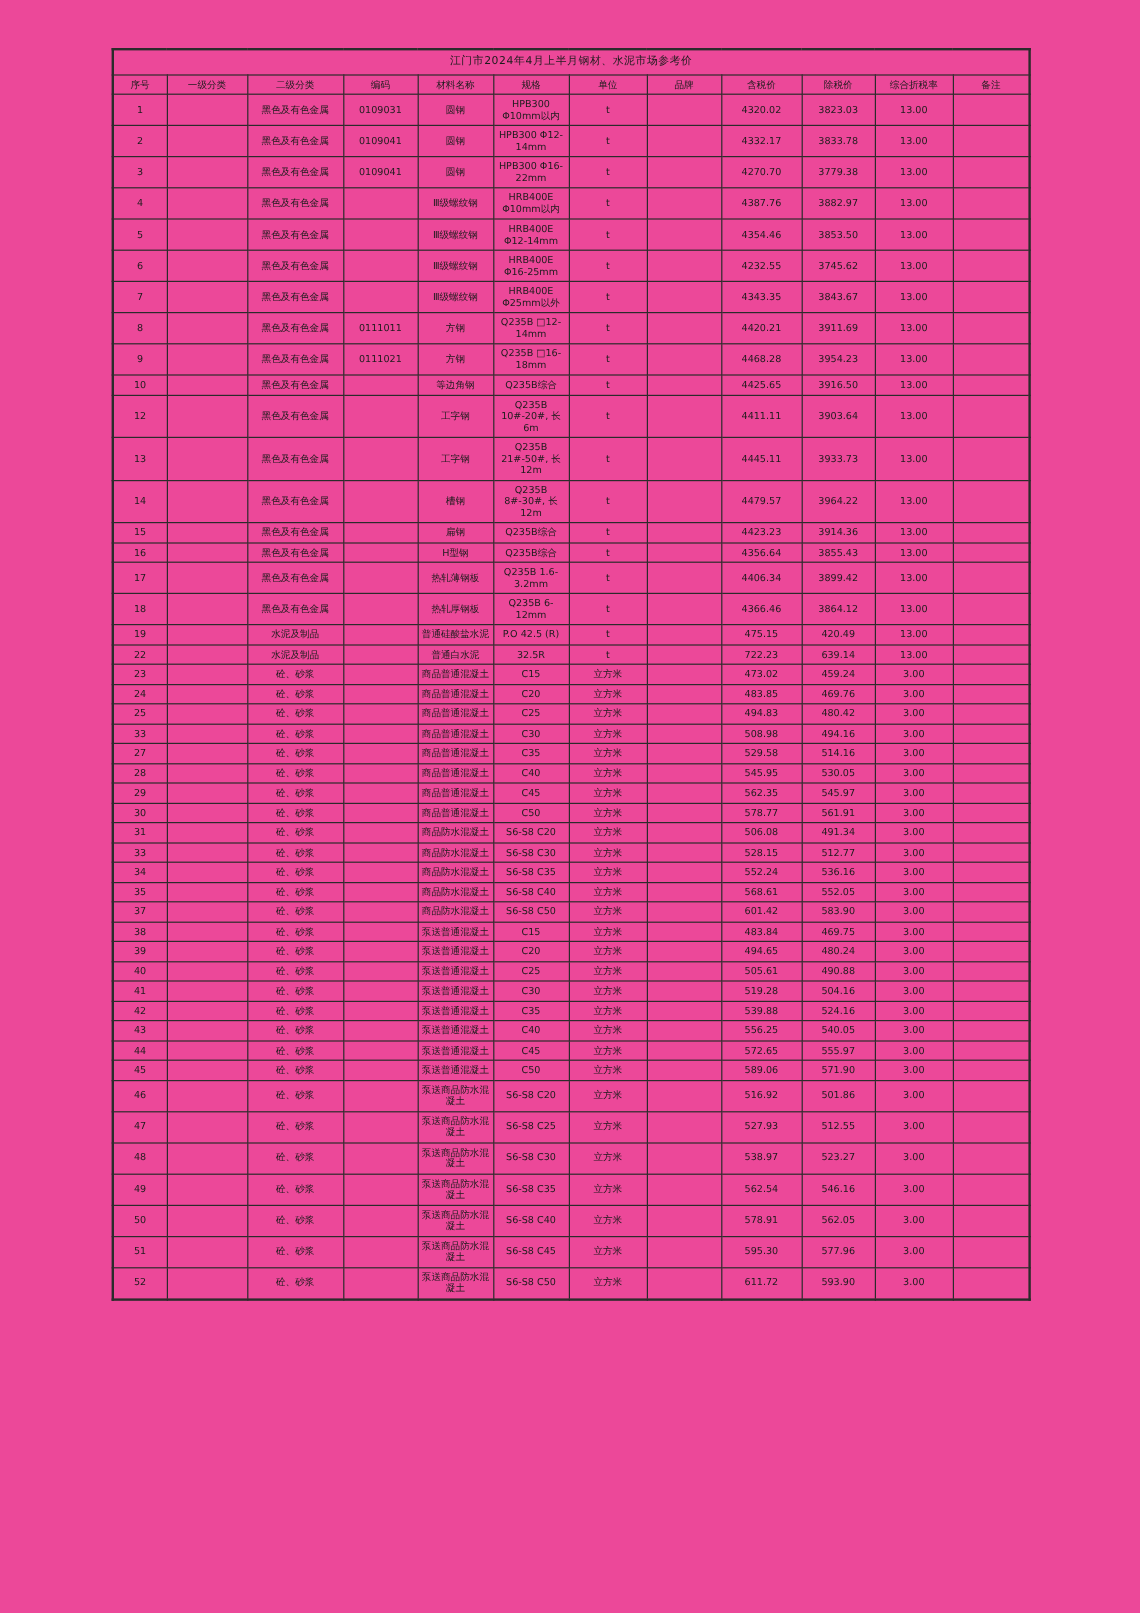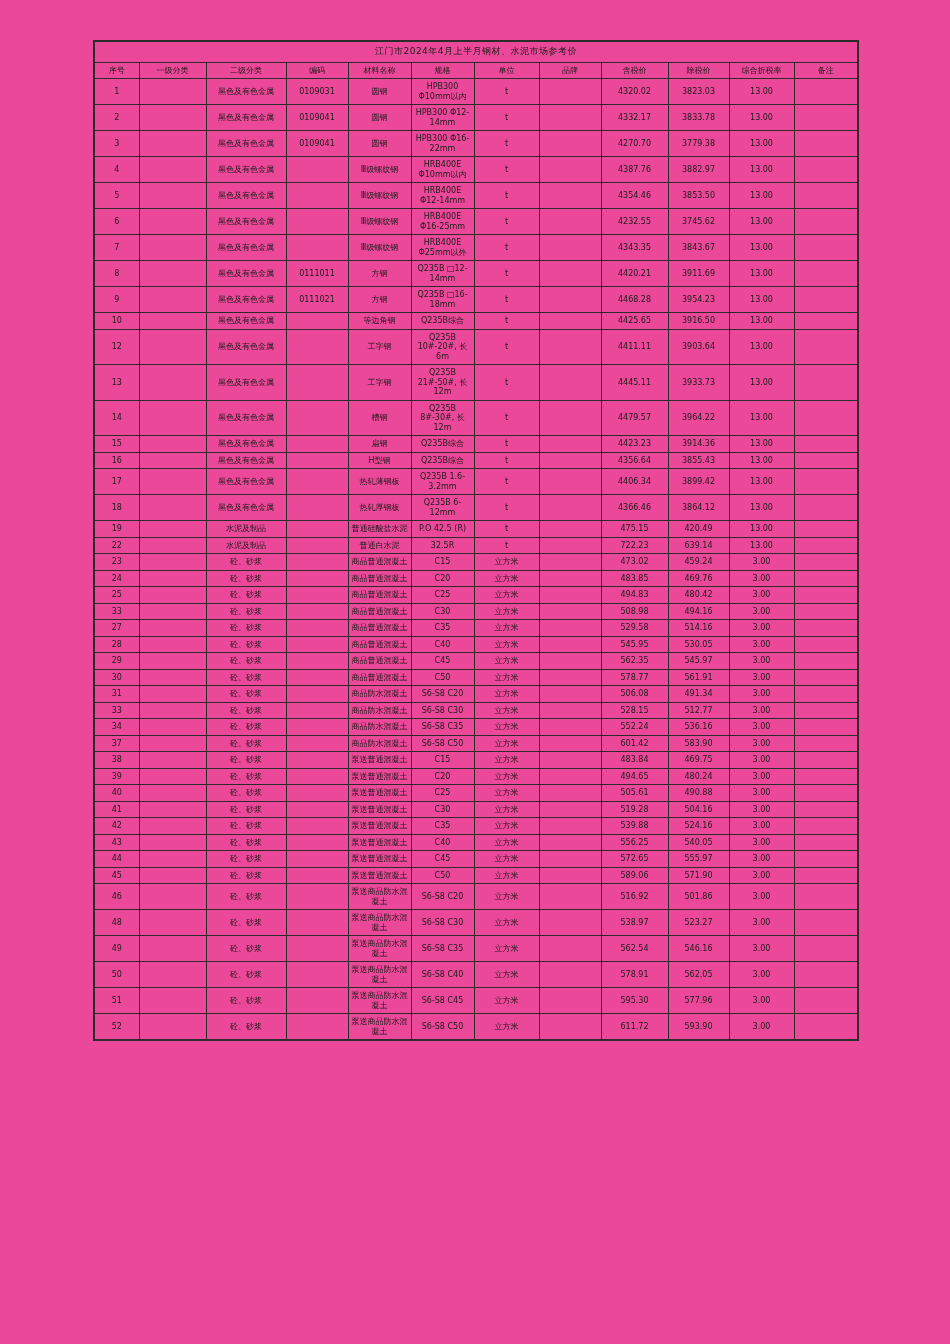--- a/index.html
+++ b/index.html
@@ -492,20 +492,34 @@
           <td>商品防水混凝土</td>
           <td>S6-S8 C35</td>
           <td>立方米</td>
           <td></td>
           <td>552.24</td>
           <td>536.16</td>
           <td>3.00</td>
           <td></td>
         </tr>
         <tr>
+          <td>35</td>
+          <td></td>
+          <td>砼、砂浆</td>
+          <td></td>
+          <td>商品防水混凝土</td>
+          <td>S6-S8 C40</td>
+          <td>立方米</td>
+          <td></td>
+          <td>568.61</td>
+          <td>552.05</td>
+          <td>3.00</td>
+          <td></td>
+        </tr>
+        <tr>
           <td>37</td>
           <td></td>
           <td>砼、砂浆</td>
           <td></td>
           <td>商品防水混凝土</td>
           <td>S6-S8 C50</td>
           <td>立方米</td>
           <td></td>
           <td>601.42</td>
           <td>583.90</td>
@@ -628,20 +642,34 @@
           <td>46</td>
           <td></td>
           <td>砼、砂浆</td>
           <td></td>
           <td>泵送商品防水混凝土</td>
           <td>S6-S8 C20</td>
           <td>立方米</td>
           <td></td>
           <td>516.92</td>
           <td>501.86</td>
+          <td>3.00</td>
+          <td></td>
+        </tr>
+        <tr>
+          <td>47</td>
+          <td></td>
+          <td>砼、砂浆</td>
+          <td></td>
+          <td>泵送商品防水混凝土</td>
+          <td>S6-S8 C25</td>
+          <td>立方米</td>
+          <td></td>
+          <td>527.93</td>
+          <td>512.55</td>
           <td>3.00</td>
           <td></td>
         </tr>
         <tr>
           <td>48</td>
           <td></td>
           <td>砼、砂浆</td>
           <td></td>
           <td>泵送商品防水混凝土</td>
           <td>S6-S8 C30</td>

